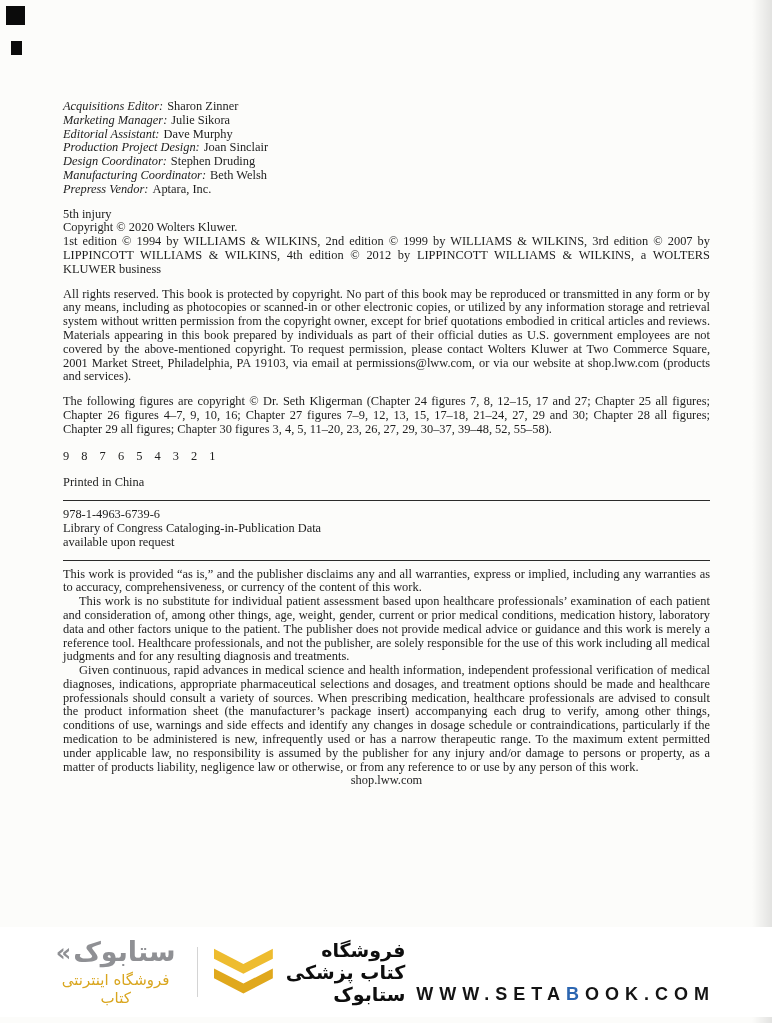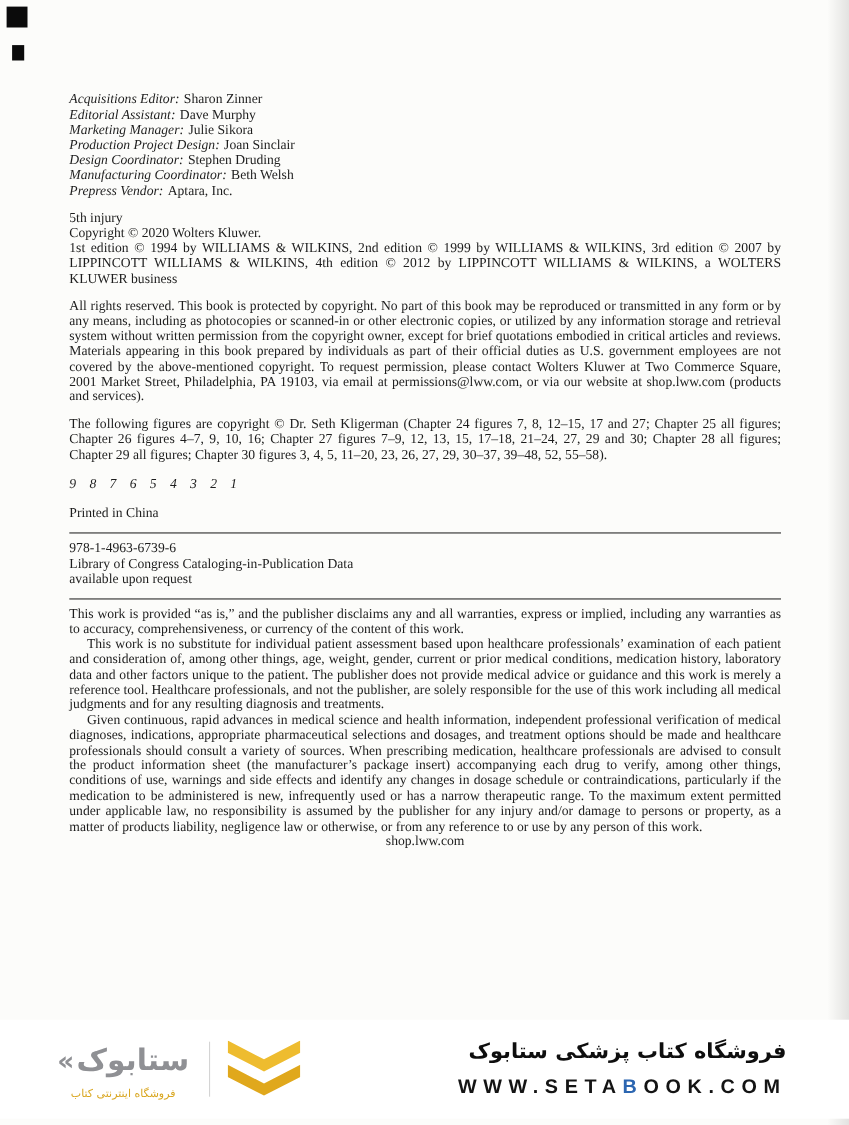--- a/index.html
+++ b/index.html
@@ -8,33 +8,33 @@
     position: relative;
     background: #fcfcfa;
     font-family: "Liberation Serif", serif;
     color: #1d1d1d;
     overflow: hidden;
   }
 
   
   .page-content {
     position: absolute;
-    top: 0; left: 0;
+    top: 16px; left: 0;
     width: 772px;
     padding: 84px 62px 0 63px;
     font-size: 12.4px;
     line-height: 13.8px;
   }
   .credits { margin-bottom: 11px; }
   .credit-label { font-style: italic; margin-right: 4px; }
   .block { margin-bottom: 11px; }
   p.justify { text-align: justify; }
   p.indent { text-indent: 16px; }
   .tight p { margin: 0; }
-  .print-key { word-spacing: 9px; margin: 13px 0 0 0; font-style: italic; }
+  .print-key { word-spacing: 9px; margin: 13px 0 0 0; }
   .printed-in { margin: 13px 0 0 0; }
   .rule { border: none; border-top: 1px solid #2b2b2b; margin: 10px 0 7px 0; }
   .isbn-block div { line-height: 13.8px; }
   .disclaimer p { margin: 0; }
   .shop-url { text-align: center; }
 
   
   .page-number {
     position: absolute;
     top: 924px; right: 28px;
@@ -63,28 +63,28 @@
     justify-content: space-between;
     padding: 0 57px 0 52px;
     font-family: "DejaVu Sans", sans-serif;
   }
   .logo-cluster { display: flex; align-items: center; }
   .wordmark-wrap { text-align: center; }
   .wordmark {
     font-size: 27px;
     font-weight: bold;
     color: #8f9094;
-    line-height: 42px;
+    line-height: 30px;
     direction: ltr;
     letter-spacing: 1px;
   }
   .wordmark .logo-chevrons { font-size: 24px; margin-right: 2px; color: #8f9094; }
-  .logo-tagline { font-size: 10px; color: #d9a61f; margin-top: 3px; }
+  .logo-tagline { font-size: 15px; color: #d9a61f; margin-top: 3px; }
   .logo-divider { width: 1px; height: 50px; background: #d4d4d4; margin: 0 16px 0 18px; }
-  .right-cluster { display: flex; flex-direction: column; align-items: flex-end; gap: 11px; }
+  .right-cluster { display: flex; flex-direction: row; align-items: flex-end; gap: 11px; }
   .store-title {
     direction: rtl;
     font-size: 19px;
     font-weight: bold;
     color: #0e0e0e;
   }
   .site-url {
     font-size: 18px;
     font-weight: bold;
     letter-spacing: 6px;
@@ -100,24 +100,24 @@
 <div class="scan-sq2"></div>
 <div class="edge-shadow"></div>
 
 <div class="page-content">
 
   <div class="credits">
     <div class="credit-line">
       <span class="credit-label">Acquisitions Editor:</span><span>Sharon Zinner</span>
     </div>
     <div class="credit-line">
-      <span class="credit-label">Editorial Assistant:</span><span>Dave Murphy</span>
+      <span class="credit-label">Marketing Manager:</span><span>Julie Sikora</span>
     </div>
     <div class="credit-line">
-      <span class="credit-label">Marketing Manager:</span><span>Julie Sikora</span>
+      <span class="credit-label">Editorial Assistant:</span><span>Dave Murphy</span>
     </div>
     <div class="credit-line">
       <span class="credit-label">Production Project Design:</span><span>Joan Sinclair</span>
     </div>
     <div class="credit-line">
       <span class="credit-label">Design Coordinator:</span><span>Stephen Druding</span>
     </div>
     <div class="credit-line">
       <span class="credit-label">Manufacturing Coordinator:</span><span>Beth Welsh</span>
     </div>

